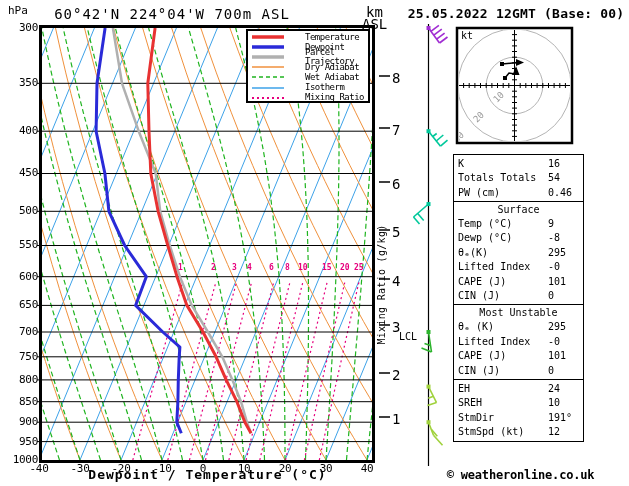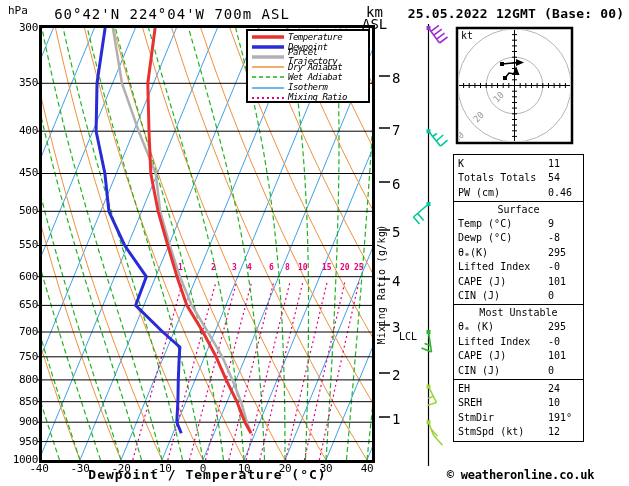--- a/index.html
+++ b/index.html
@@ -14,21 +14,21 @@
   .plab{font-size:11px;letter-spacing:-0.3px;text-align:right;width:34px;}
   .tlab{font-size:11px;letter-spacing:-0.3px;text-align:center;width:30px;}
   .kmlab{font-size:14px;}
   .small{font-size:10px;}
   .mixaxis{font-size:10px;letter-spacing:0.3px;width:130px;text-align:center;
            transform:rotate(-90deg);}
   #legend{position:absolute;left:246px;top:29px;width:124px;height:74px;
           border:2px solid #000;background:#fff;box-sizing:border-box;padding-top:1px;}
   .lrow{height:10.1px;display:flex;align-items:center;}
   .lrow svg{flex:none;margin-left:2px;}
-  .llab{font-size:9px;letter-spacing:-0.5px;margin-left:2px;line-height:9px;font-style:italic;}
+  .llab{font-size:9px;letter-spacing:-0.5px;margin-left:19px;line-height:9px;}
   #tables{position:absolute;left:453px;top:155px;width:131px;}
   .tbox{border:1.5px solid #000;box-sizing:border-box;margin-top:-1.5px;
         padding:2px 0 1px 0;background:#fff;}
   .tbox .ttitle{height:13px;line-height:12px;text-align:center;font-size:10px;}
   .trow{height:14.5px;position:relative;font-size:10px;line-height:13px;}
   .trow .lab{position:absolute;left:4px;}
   .trow .val{position:absolute;left:94px;}
   .footer{font-size:12px;font-weight:bold;letter-spacing:-0.2px;text-align:center;}
 </style>
 </head>
@@ -382,21 +382,21 @@
 
   <div class="abs axlab" style="left:60px;top:467px;width:295px;">Dewpoint / Temperature (°C)</div>
   <div class="abs mixaxis" style="left:316px;top:279px;">Mixing Ratio (g/kg)</div>
   <div class="abs small" style="left:399px;top:331px;">LCL</div>
   <div class="abs small" style="left:461px;top:30px;">kt</div>
 
   <div id="tables">
       <div class="tbox">
         <div class="trow">
           <span class="lab">K</span>
-          <span class="val">11</span>
+          <span class="val">16</span>
         </div>
         <div class="trow">
           <span class="lab">Totals Totals</span>
           <span class="val">54</span>
         </div>
         <div class="trow">
           <span class="lab">PW (cm)</span>
           <span class="val">0.46</span>
         </div>
       </div>

